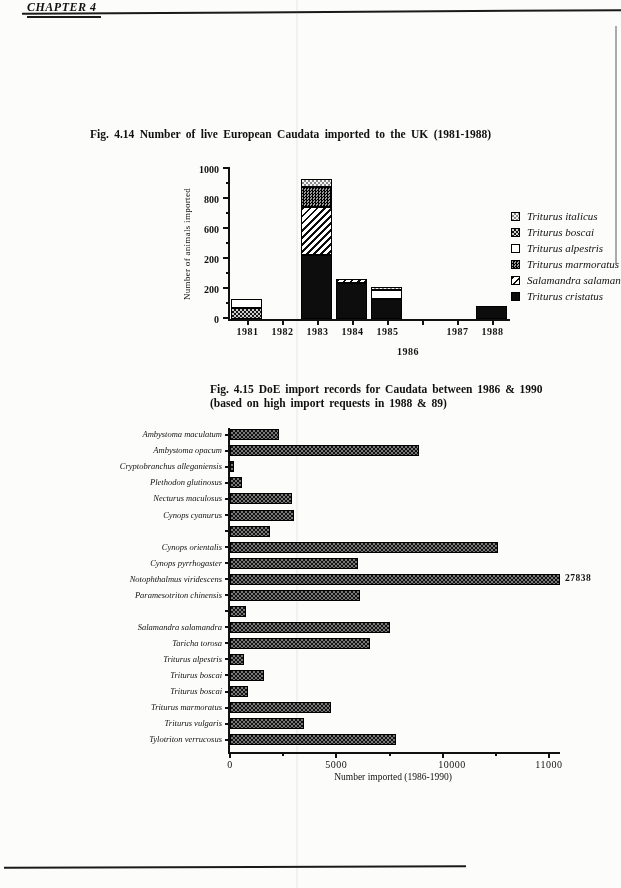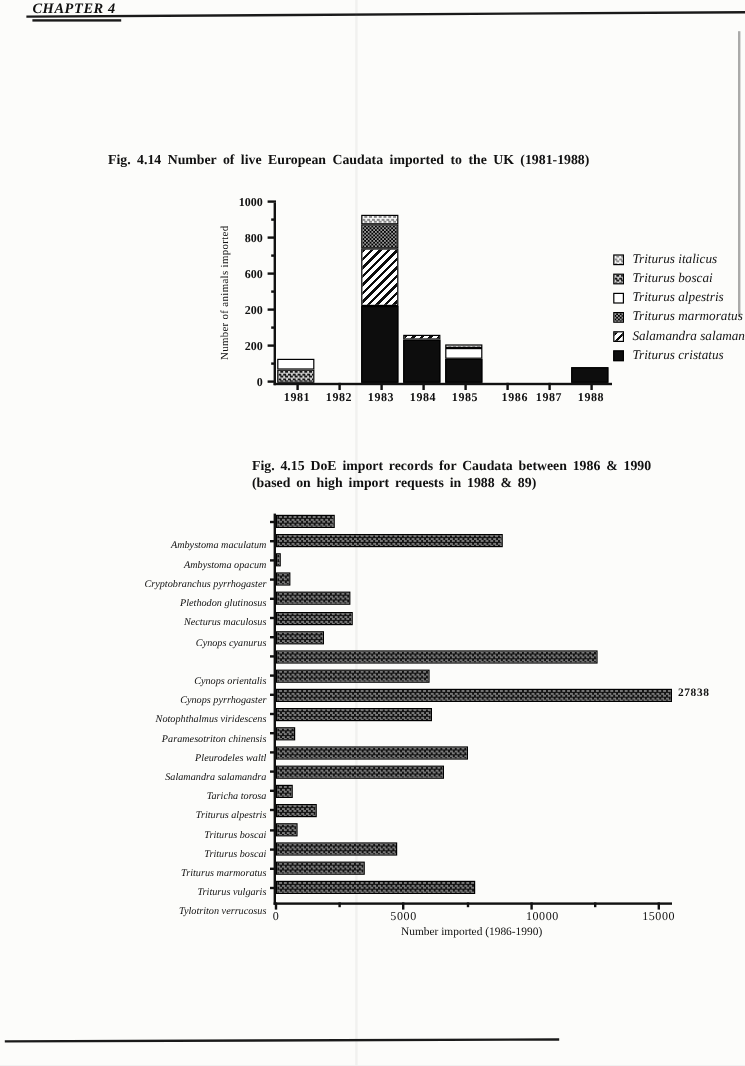--- a/index.html
+++ b/index.html
@@ -46,21 +46,21 @@
 
   
   .legend{position:absolute;left:511px;top:210px;}
   .legend-row{display:flex;align-items:center;margin-bottom:4px;}
   .swatch{width:9px;height:9px;border:1px solid #000;box-sizing:border-box;flex:0 0 auto;}
   .legend-label{font-style:italic;font-size:11px;margin-left:7px;white-space:nowrap;}
 
   
   .plot2{position:absolute;left:228px;top:428px;width:330px;height:324px;
     border-left:2px solid #111;border-bottom:2px solid #111;}
-  .labels2{position:absolute;left:20px;top:448px;width:202px;height:324px;}
+  .labels2{position:absolute;left:20px;top:428px;width:202px;height:324px;}
   .spec-label{position:absolute;right:0;width:100%;text-align:right;font-style:italic;
     font-size:8.5px;line-height:11px;white-space:nowrap;}
   .bar2{position:absolute;left:0;height:11px;border:1px solid #000;box-sizing:border-box;
     background:repeating-conic-gradient(#777 0% 25%,#121212 0% 50%);background-size:4px 4px;}
   .row-tick{position:absolute;right:100%;width:5px;height:2px;background:#111;}
   .xtick2{position:absolute;top:100%;width:2px;background:#111;transform:translateX(-50%);}
   .xtick2.major{height:6px;}
   .xtick2.minor{height:4px;}
   .xlab2{position:absolute;top:calc(100% + 7px);transform:translateX(-50%);font-size:10px;letter-spacing:0.5px;}
   .x-axis-label2{position:absolute;left:228px;top:772px;width:330px;text-align:center;font-size:9.5px;}
@@ -94,21 +94,21 @@
       <div class="seg pat-cristatus" style="left: 106px; width: 31px; bottom: 0px; height: 36px;"></div>
       <div class="seg pat-salamandra" style="left: 106px; width: 31px; bottom: 36px; height: 3.8px;"></div>
       <div class="xtick1" style="left: 122.5px;"></div>
       <div class="xlab1" style="left: 122.5px;">1984</div>
       <div class="seg pat-cristatus" style="left: 141px; width: 31px; bottom: 0px; height: 20.3px;"></div>
       <div class="seg pat-alpestris" style="left: 141px; width: 31px; bottom: 20.3px; height: 9px;"></div>
       <div class="seg pat-italicus" style="left: 141px; width: 31px; bottom: 29.3px; height: 3px;"></div>
       <div class="xtick1" style="left: 157.5px;"></div>
       <div class="xlab1" style="left: 157.5px;">1985</div>
       <div class="xtick1" style="left: 192.5px;"></div>
-      <div class="xlab1" style="left: 199px;">1986</div>
+      <div class="xlab1" style="left: 178px; margin-top: 20px;">1986</div>
       <div class="xtick1" style="left: 227.5px;"></div>
       <div class="xlab1" style="left: 227.5px;">1987</div>
       <div class="seg pat-cristatus" style="left: 246px; width: 31px; bottom: 0px; height: 13.5px;"></div>
       <div class="xtick1" style="left: 262.5px;"></div>
       <div class="xlab1" style="left: 262.5px;">1988</div>
       <div class="ytick1 major" style="bottom: 0px;"></div>
       <div class="ylab1" style="bottom: 0px;">0</div>
       <div class="ytick1 major" style="bottom: 30px;"></div>
       <div class="ylab1" style="bottom: 30px;">200</div>
       <div class="ytick1 major" style="bottom: 60px;"></div>
@@ -152,29 +152,28 @@
       </div>
     </div>
 
   <div class="fig15-title">
     <div>Fig. 4.15 DoE import records for Caudata between 1986 &amp; 1990</div>
     <div>(based on high import requests in 1988 &amp; 89)</div>
   </div>
   <div class="labels2">
       <div class="spec-label" style="top: 1.2px;">Ambystoma maculatum</div>
       <div class="spec-label" style="top: 17.3px;">Ambystoma opacum</div>
-      <div class="spec-label" style="top: 33.3px;">Cryptobranchus pyrrhogaster</div>
+      <div class="spec-label" style="top: 33.3px;">Cryptobranchus alleganiensis</div>
       <div class="spec-label" style="top: 49.4px;">Plethodon glutinosus</div>
       <div class="spec-label" style="top: 65.4px;">Necturus maculosus</div>
       <div class="spec-label" style="top: 81.5px;">Cynops cyanurus</div>
       <div class="spec-label" style="top: 113.6px;">Cynops orientalis</div>
       <div class="spec-label" style="top: 129.6px;">Cynops pyrrhogaster</div>
       <div class="spec-label" style="top: 145.7px;">Notophthalmus viridescens</div>
       <div class="spec-label" style="top: 161.7px;">Paramesotriton chinensis</div>
-      <div class="spec-label" style="top: 177.8px;">Pleurodeles waltl</div>
       <div class="spec-label" style="top: 193.8px;">Salamandra salamandra</div>
       <div class="spec-label" style="top: 209.8px;">Taricha torosa</div>
       <div class="spec-label" style="top: 225.9px;">Triturus alpestris</div>
       <div class="spec-label" style="top: 241.9px;">Triturus boscai</div>
       <div class="spec-label" style="top: 258px;">Triturus boscai</div>
       <div class="spec-label" style="top: 274.1px;">Triturus marmoratus</div>
       <div class="spec-label" style="top: 290.1px;">Triturus vulgaris</div>
       <div class="spec-label" style="top: 306.1px;">Tylotriton verrucosus</div>
     </div>
   <div class="plot2">
@@ -218,21 +217,21 @@
       <div class="row-tick" style="top: 294.6px;"></div>
       <div class="bar2" style="top: 306.1px; width: 165.9px;"></div>
       <div class="row-tick" style="top: 310.6px;"></div>
       <div class="xtick2 major" style="left: 0px;"></div>
       <div class="xlab2" style="left: 0px;">0</div>
       <div class="xtick2 major" style="left: 106.3px;"></div>
       <div class="xlab2" style="left: 106.3px;">5000</div>
       <div class="xtick2 major" style="left: 212.6px;"></div>
       <div class="xlab2" style="left: 222px; font-family: Liberation Serif, serif;">10000</div>
       <div class="xtick2 major" style="left: 318.9px;"></div>
-      <div class="xlab2" style="left: 318.9px;">15000</div>
+      <div class="xlab2" style="left: 318.9px;">11000</div>
       <div class="xtick2 minor" style="left: 53.2px;"></div>
       <div class="xtick2 minor" style="left: 159.5px;"></div>
       <div class="xtick2 minor" style="left: 265.8px;"></div>
       <div class="annotation2" style="left: 335px; top: 145.2px;">27838</div>
     </div>
   <div class="x-axis-label2">Number imported (1986-1990)</div>
 
   <div class="bottom-rule"></div>
 </div>
 

